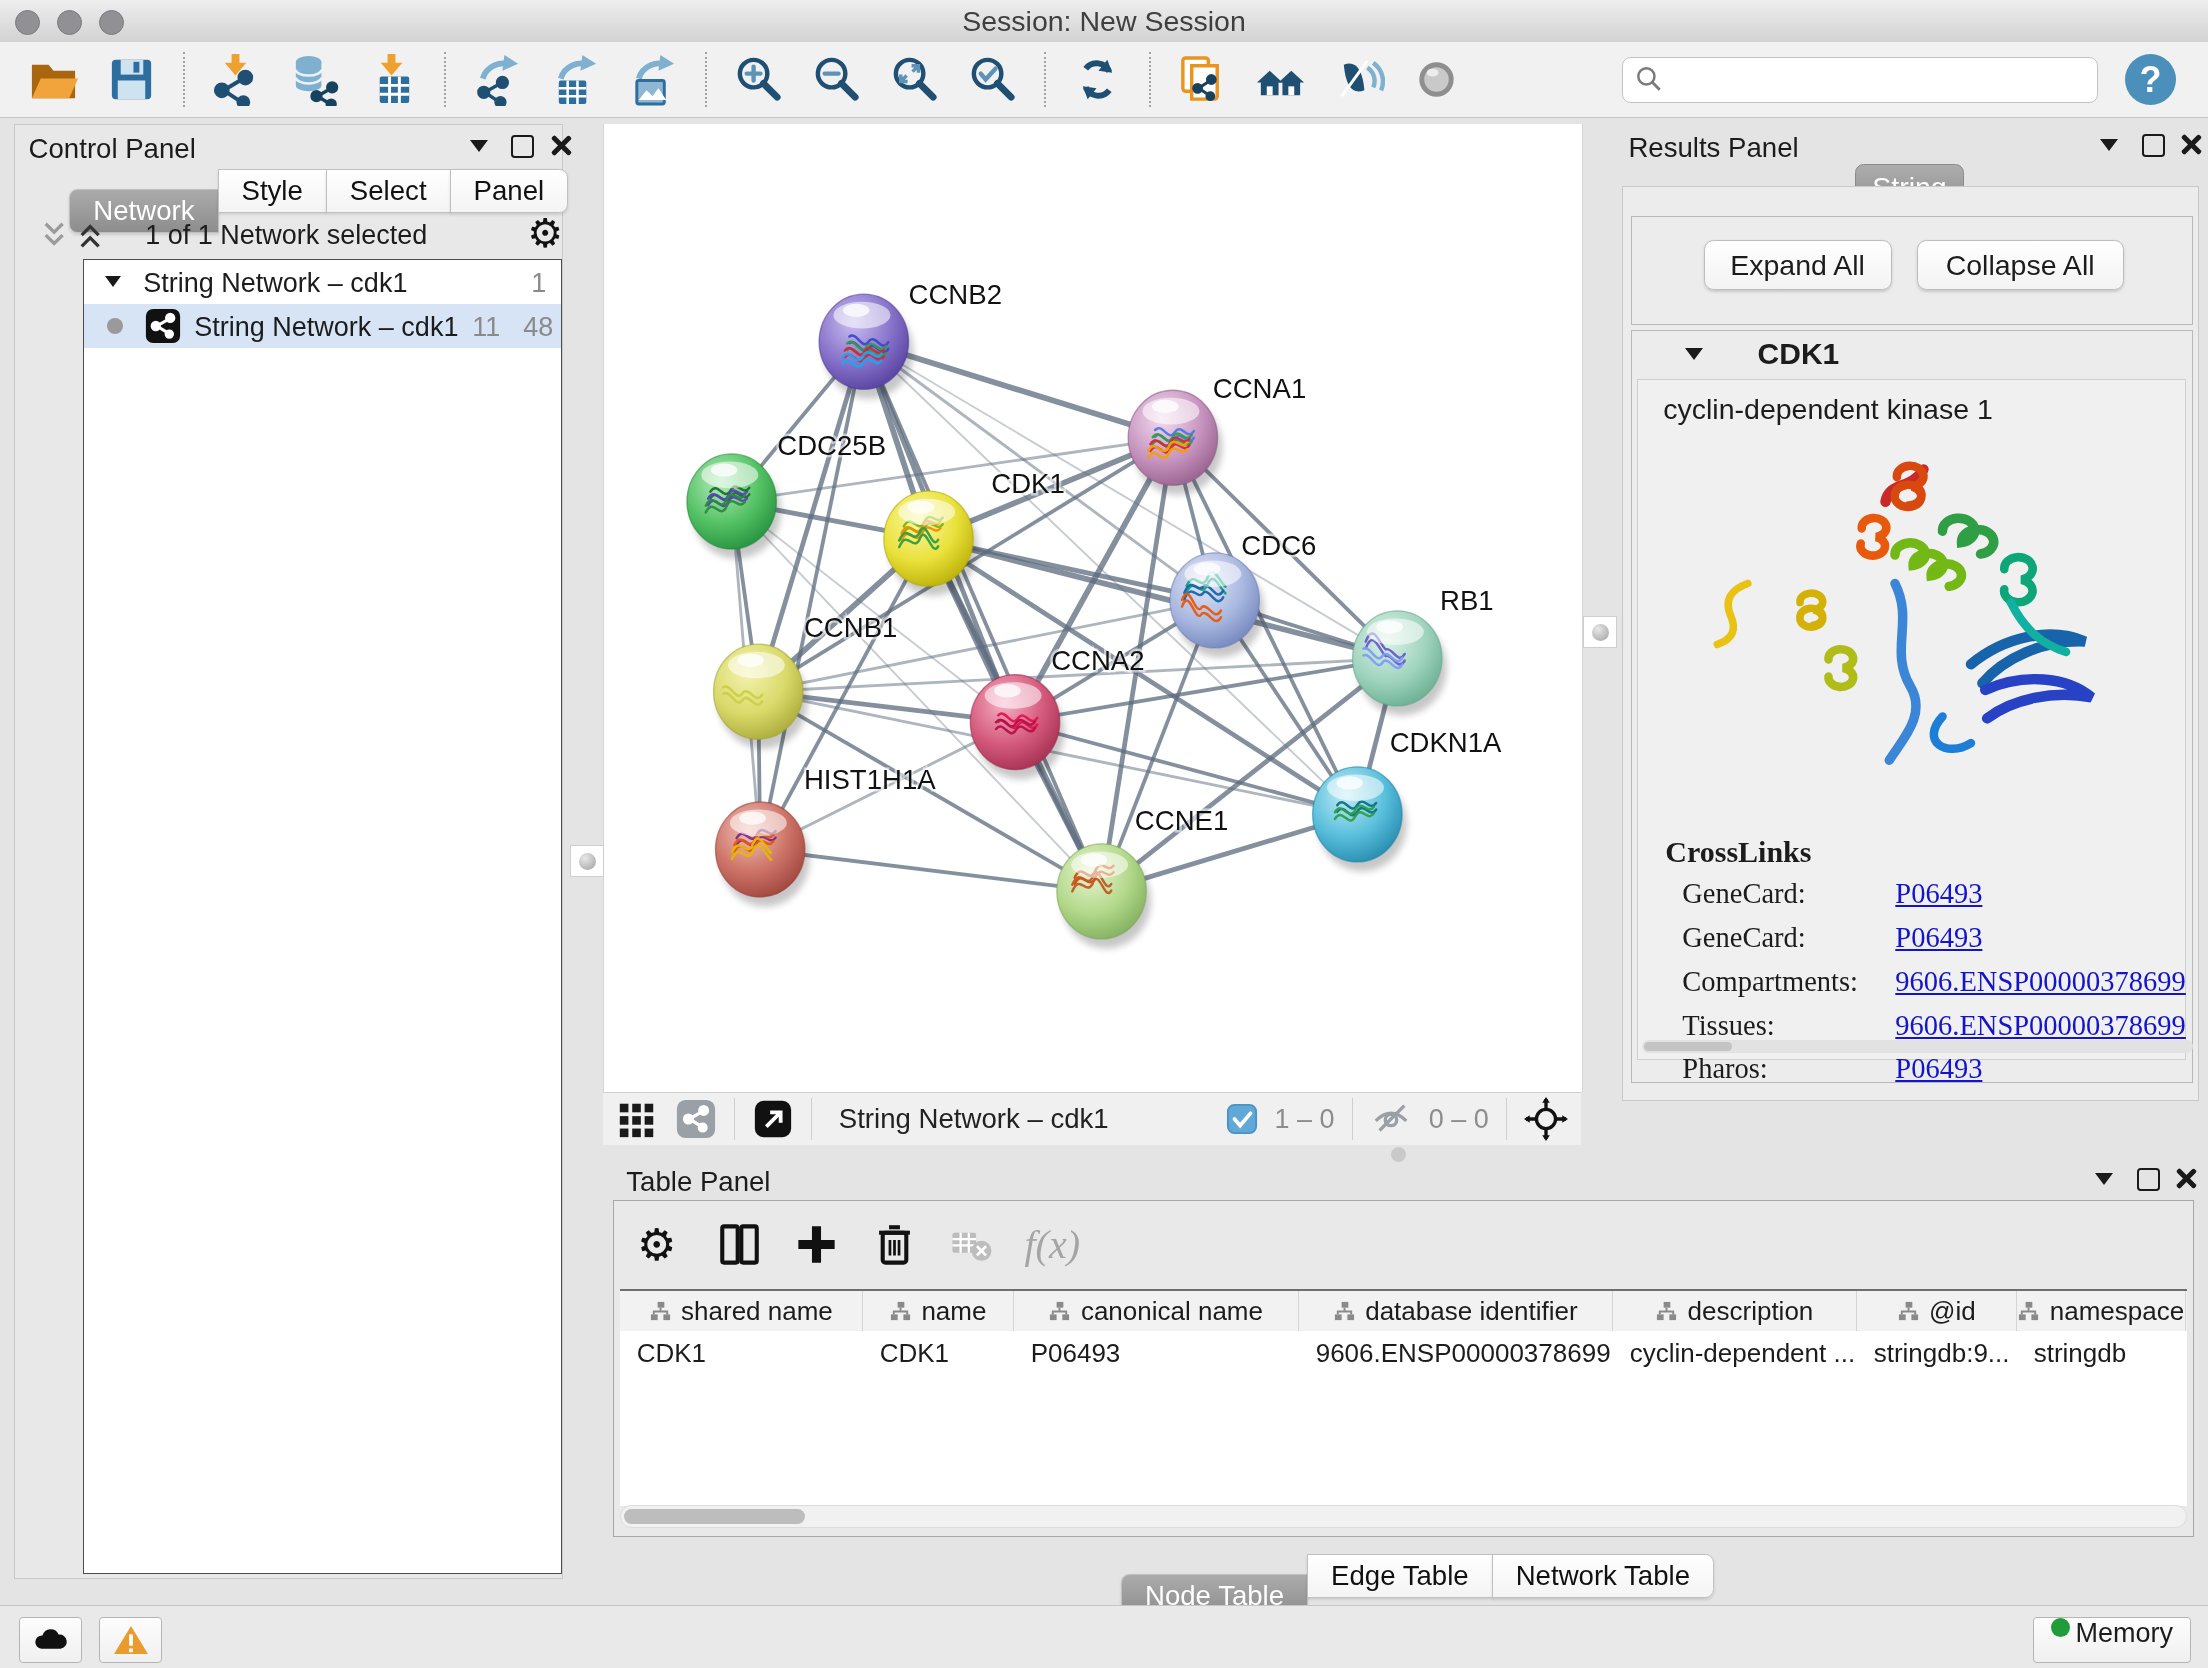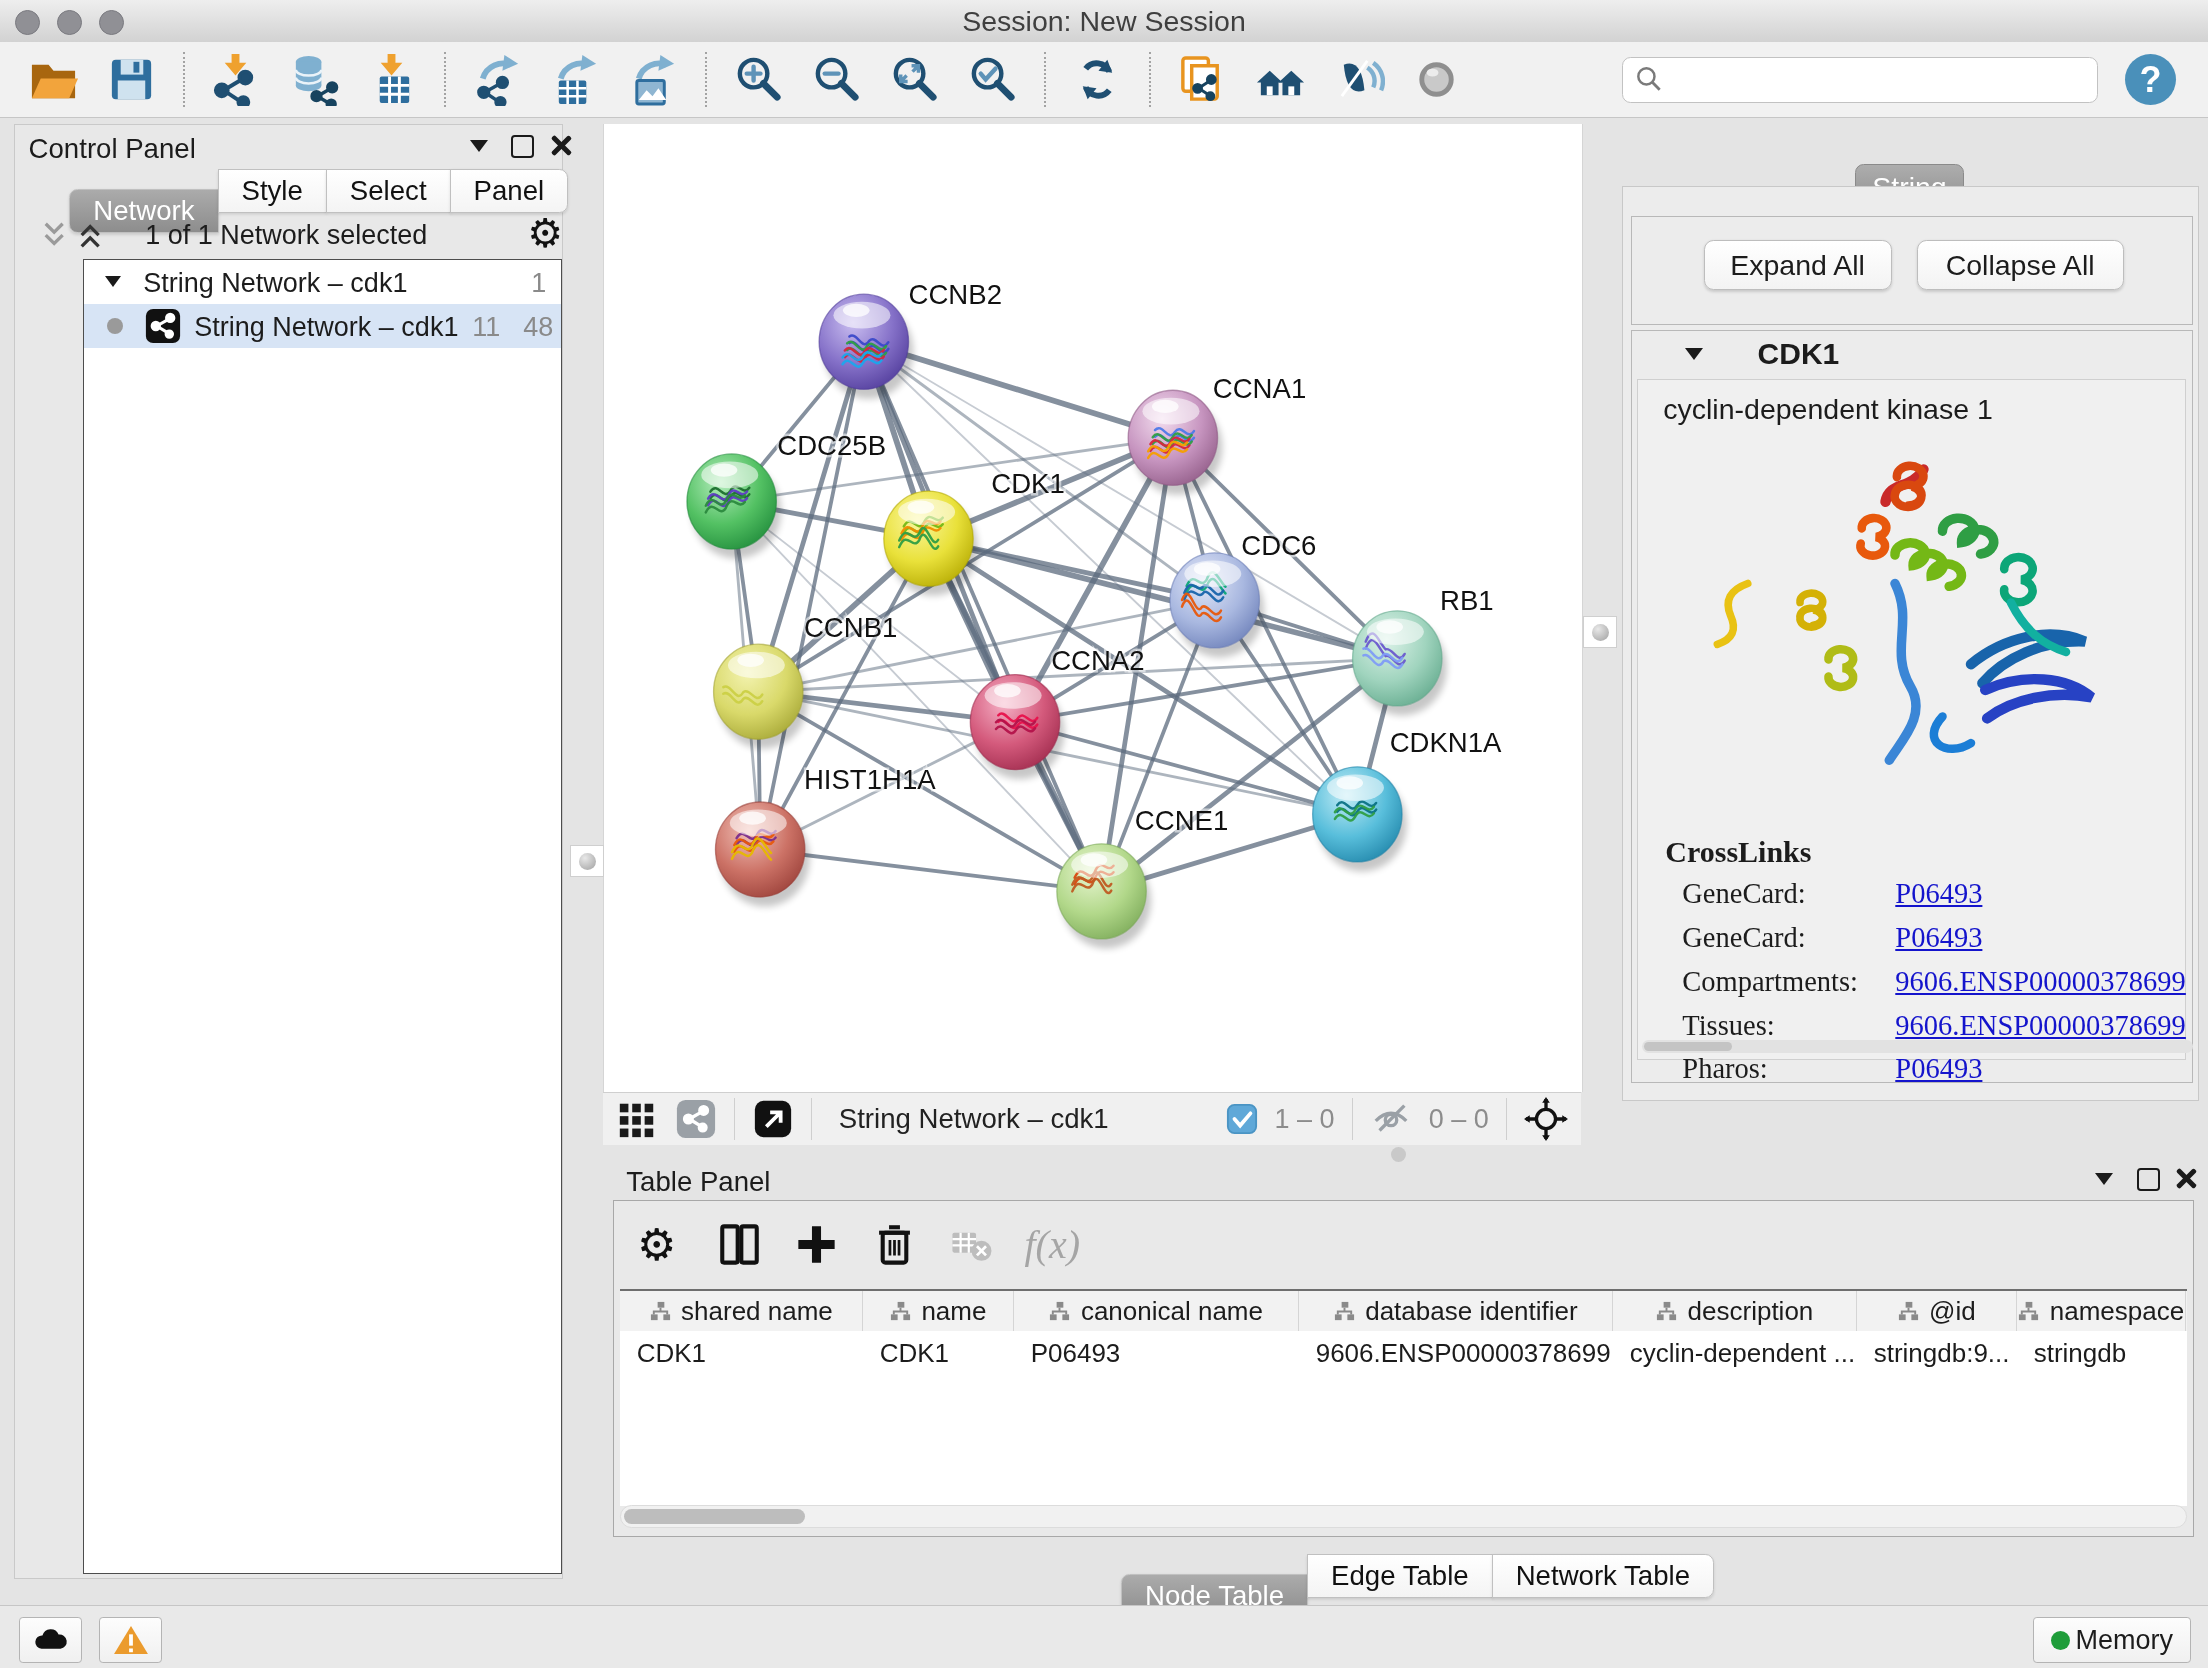--- a/index.html
+++ b/index.html
@@ -95,21 +95,21 @@
     display:flex;align-items:center;justify-content:center;gap:9.5px;overflow:hidden;white-space:nowrap;}
   .trdata{position:absolute;left:0;top:40px;width:100%;height:42px;display:flex;background:#fff;cursor:pointer;}
   .td{box-sizing:border-box;font-size:26px;padding-top:6.7px;padding-left:17px;overflow:hidden;white-space:nowrap;}
   .hscroll{position:absolute;left:5.7px;bottom:7.6px;width:1567px;height:23px;background:#f1f1f1;border:1px solid #dcdcdc;border-radius:11.4px;box-sizing:border-box;}
   .hthumb{position:absolute;left:2.9px;top:2.9px;width:181px;height:15px;background:#bdbdbd;border-radius:7.6px;}
   .ttabs{left:1122px;top:1554px;}
   
   .statusbar{left:0;top:1605px;width:2208px;height:63px;background:#e9e9e9;border-top:1px solid #c6c6c6;}
   .sbbtn{position:absolute;top:11.4px;width:61px;height:44px;background:linear-gradient(#fdfdfd,#f0f0f0);
     border:1.9px solid #b4b4b4;border-radius:3.8px;display:flex;align-items:center;justify-content:center;cursor:pointer;}
-  .membtn{position:absolute;right:17px;top:11.4px;height:44px;padding:0 17px;display:flex;align-items:center;gap:5px;
+  .membtn{position:absolute;right:17px;top:11.4px;height:44px;padding:0 17px;display:flex;align-items:flex-start;gap:5px;
     background:linear-gradient(#fdfdfd,#f0f0f0);border:1.9px solid #b4b4b4;border-radius:3.8px;font-size:27px;cursor:pointer;}
   .greendot{width:19px;height:19px;border-radius:50%;background:#1f9d3a;}
   
   .handle{width:32px;height:30px;background:#fff;border:1px solid #cfcfcf;display:flex;align-items:center;justify-content:center;}
   .hball{width:17px;height:17px;border-radius:50%;background:radial-gradient(circle at 35% 30%,#e8e8e8,#9f9f9f);}
   .soloball{width:15px;height:15px;border-radius:50%;background:#c9c9c9;}
 </style>
 </head>
 <body>
 
@@ -657,20 +657,26 @@
   </div>
 
   <div class="abs handle" style="left:570px;top:845px;">
       <div class="hball"></div>
     </div>
   <div class="abs handle" style="left:1583px;top:616px;">
       <div class="hball"></div>
     </div>
   <div class="abs soloball" style="left:1391px;top:1147px;"></div>
 
+  <div class="abs rhead">
+    <span class="phead" style="position:absolute;left:11.4px;top:7.6px;">Results Panel</span>
+    <span class="abs wmin" style="left:483px;top:15px;"></span>
+    <span class="abs wfloat" style="left:525px;top:9.5px;"></span>
+    <span class="abs wclose" style="left:561px;top:7.6px;"></span>
+  </div>
   <div class="abs rtab">String</div>
   <div class="abs rgroup">
     <div class="rbox1">
       <div class="rbtn" style="left:72px;width:186px;">Expand All</div>
       <div class="rbtn" style="left:285px;width:205px;">Collapse All</div>
     </div>
     <div class="rbox2">
       <div class="rgh">
         <span class="rtri"></span>
         <span class="rgene">CDK1</span>

